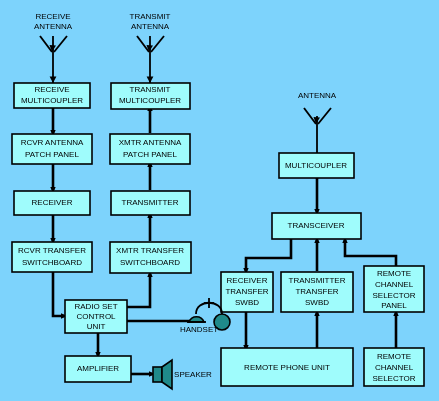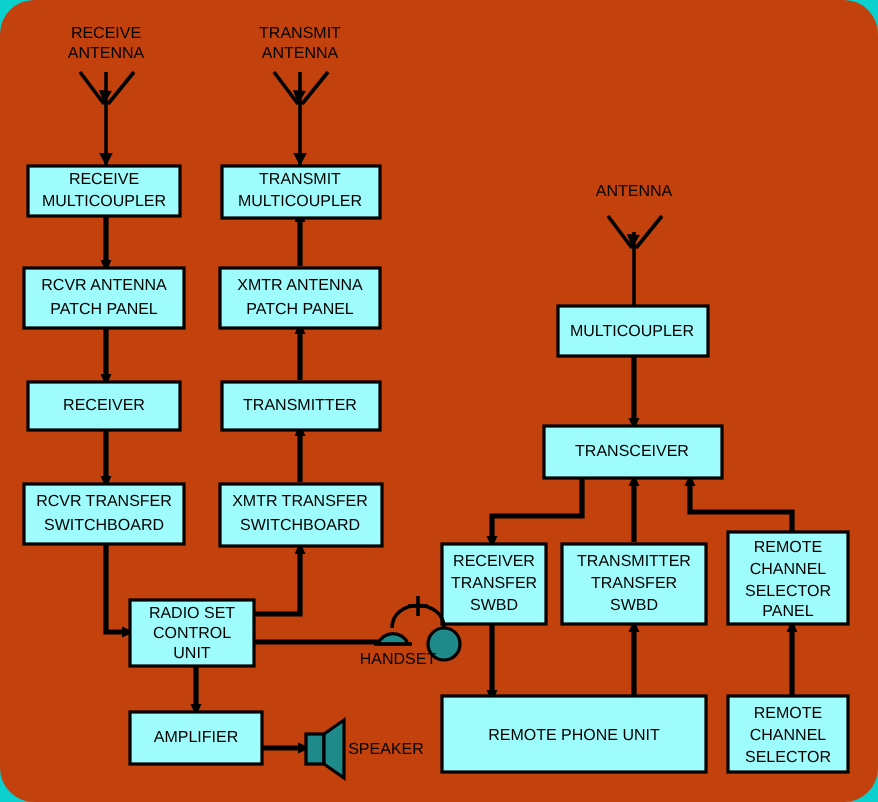--- a/index.html
+++ b/index.html
@@ -1,17 +1,17 @@
 <!DOCTYPE html>
 <html><head>
 <meta charset="utf-8">
 <style>
   html,body{margin:0;padding:0;background:#0ad0ce;}
-  #stage{position:relative;width:439px;height:401px;background:#c2410c;overflow:hidden;
-         font-family:"Liberation Sans", sans-serif;border-radius:17px;}
+  #stage{position:relative;width:439px;height:401px;background:#7dd3fc;overflow:hidden;
+         font-family:"Liberation Sans", sans-serif;}
   svg{position:absolute;left:0;top:0;width:439px;height:401px;}
   .bx{fill:#9ffcfc;stroke:#000;stroke-width:1.6;}
   .ln{stroke:#000;stroke-width:2.6;fill:none;stroke-linecap:butt;}
   .thin{stroke:#000;stroke-width:1.8;fill:none;}
   .hd{fill:#000;}
   .dev{fill:#1f8a8a;stroke:#000;stroke-width:1.6;}
   text{font-family:"Liberation Sans", sans-serif;font-size:8px;fill:#000;
        text-anchor:middle;dominant-baseline:middle;letter-spacing:0px;}
   text.lbl{font-size:8px;}
 </style>

